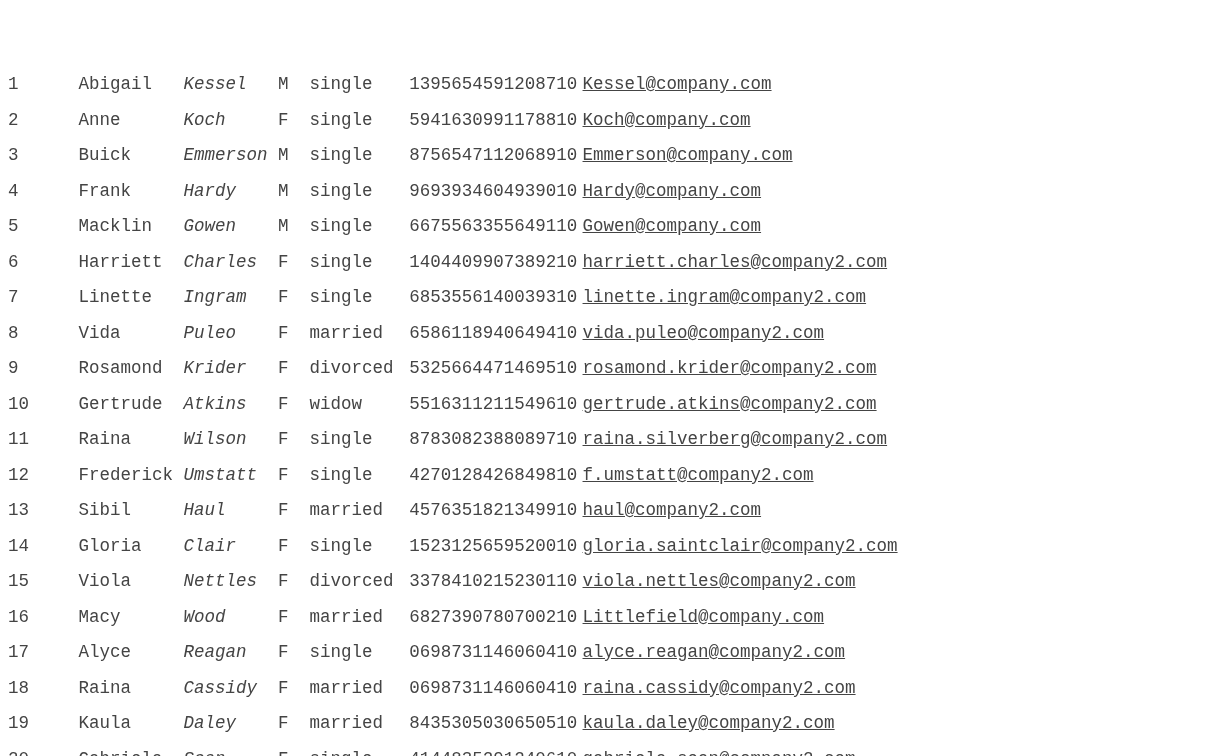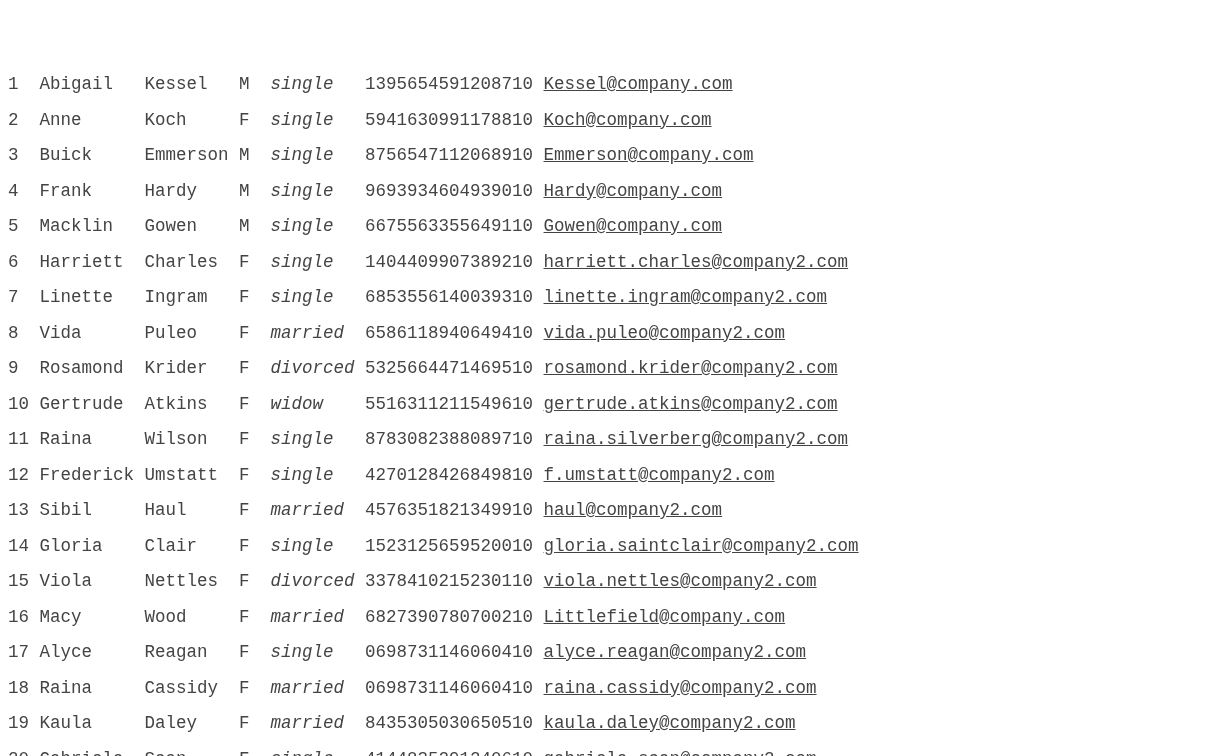--- a/index.html
+++ b/index.html
@@ -10,25 +10,25 @@
     font-size: 17.5px;
     color: #444444;
     line-height: 1.0;
     white-space: pre;
   }
   .row {
     display: flex;
     margin-bottom: 18px;
   }
   .c-idx    { width: 3ch;  }
-  .c-first  { width: 10ch; }
-  .c-last   { width: 9ch;  }
+  .c-first  { width: 10ch; margin-left: 39px; }
+  .c-last   { width: 9ch; font-style: italic;  }
   .c-sex    { width: 3ch;  }
-  .c-status { width: 9ch; font-style: italic;  }
-  .c-number { width: 17ch; }
+  .c-status { width: 9ch;  }
+  .c-number { width: 17ch; text-align: center; }
   .c-email  { flex: 1; text-decoration: underline; }
 </style>
 </head>
 <body>
 
 
 
 <div id="container"><div class="row"><span class="c-idx">1</span><span class="c-first">Abigail</span><span class="c-last">Kessel</span><span class="c-sex">M</span><span class="c-status">single</span><span class="c-number">1395654591208710</span><span class="c-email">Kessel@company.com</span></div><div class="row"><span class="c-idx">2</span><span class="c-first">Anne</span><span class="c-last">Koch</span><span class="c-sex">F</span><span class="c-status">single</span><span class="c-number">5941630991178810</span><span class="c-email">Koch@company.com</span></div><div class="row"><span class="c-idx">3</span><span class="c-first">Buick</span><span class="c-last">Emmerson</span><span class="c-sex">M</span><span class="c-status">single</span><span class="c-number">8756547112068910</span><span class="c-email">Emmerson@company.com</span></div><div class="row"><span class="c-idx">4</span><span class="c-first">Frank</span><span class="c-last">Hardy</span><span class="c-sex">M</span><span class="c-status">single</span><span class="c-number">9693934604939010</span><span class="c-email">Hardy@company.com</span></div><div class="row"><span class="c-idx">5</span><span class="c-first">Macklin</span><span class="c-last">Gowen</span><span class="c-sex">M</span><span class="c-status">single</span><span class="c-number">6675563355649110</span><span class="c-email">Gowen@company.com</span></div><div class="row"><span class="c-idx">6</span><span class="c-first">Harriett</span><span class="c-last">Charles</span><span class="c-sex">F</span><span class="c-status">single</span><span class="c-number">1404409907389210</span><span class="c-email">harriett.charles@company2.com</span></div><div class="row"><span class="c-idx">7</span><span class="c-first">Linette</span><span class="c-last">Ingram</span><span class="c-sex">F</span><span class="c-status">single</span><span class="c-number">6853556140039310</span><span class="c-email">linette.ingram@company2.com</span></div><div class="row"><span class="c-idx">8</span><span class="c-first">Vida</span><span class="c-last">Puleo</span><span class="c-sex">F</span><span class="c-status">married</span><span class="c-number">6586118940649410</span><span class="c-email">vida.puleo@company2.com</span></div><div class="row"><span class="c-idx">9</span><span class="c-first">Rosamond</span><span class="c-last">Krider</span><span class="c-sex">F</span><span class="c-status">divorced</span><span class="c-number">5325664471469510</span><span class="c-email">rosamond.krider@company2.com</span></div><div class="row"><span class="c-idx">10</span><span class="c-first">Gertrude</span><span class="c-last">Atkins</span><span class="c-sex">F</span><span class="c-status">widow</span><span class="c-number">5516311211549610</span><span class="c-email">gertrude.atkins@company2.com</span></div><div class="row"><span class="c-idx">11</span><span class="c-first">Raina</span><span class="c-last">Wilson</span><span class="c-sex">F</span><span class="c-status">single</span><span class="c-number">8783082388089710</span><span class="c-email">raina.silverberg@company2.com</span></div><div class="row"><span class="c-idx">12</span><span class="c-first">Frederick</span><span class="c-last">Umstatt</span><span class="c-sex">F</span><span class="c-status">single</span><span class="c-number">4270128426849810</span><span class="c-email">f.umstatt@company2.com</span></div><div class="row"><span class="c-idx">13</span><span class="c-first">Sibil</span><span class="c-last">Haul</span><span class="c-sex">F</span><span class="c-status">married</span><span class="c-number">4576351821349910</span><span class="c-email">haul@company2.com</span></div><div class="row"><span class="c-idx">14</span><span class="c-first">Gloria</span><span class="c-last">Clair</span><span class="c-sex">F</span><span class="c-status">single</span><span class="c-number">1523125659520010</span><span class="c-email">gloria.saintclair@company2.com</span></div><div class="row"><span class="c-idx">15</span><span class="c-first">Viola</span><span class="c-last">Nettles</span><span class="c-sex">F</span><span class="c-status">divorced</span><span class="c-number">3378410215230110</span><span class="c-email">viola.nettles@company2.com</span></div><div class="row"><span class="c-idx">16</span><span class="c-first">Macy</span><span class="c-last">Wood</span><span class="c-sex">F</span><span class="c-status">married</span><span class="c-number">6827390780700210</span><span class="c-email">Littlefield@company.com</span></div><div class="row"><span class="c-idx">17</span><span class="c-first">Alyce</span><span class="c-last">Reagan</span><span class="c-sex">F</span><span class="c-status">single</span><span class="c-number">0698731146060410</span><span class="c-email">alyce.reagan@company2.com</span></div><div class="row"><span class="c-idx">18</span><span class="c-first">Raina</span><span class="c-last">Cassidy</span><span class="c-sex">F</span><span class="c-status">married</span><span class="c-number">0698731146060410</span><span class="c-email">raina.cassidy@company2.com</span></div><div class="row"><span class="c-idx">19</span><span class="c-first">Kaula</span><span class="c-last">Daley</span><span class="c-sex">F</span><span class="c-status">married</span><span class="c-number">8435305030650510</span><span class="c-email">kaula.daley@company2.com</span></div><div class="row"><span class="c-idx">20</span><span class="c-first">Gabriela</span><span class="c-last">Sean</span><span class="c-sex">F</span><span class="c-status">single</span><span class="c-number">4144835291240610</span><span class="c-email">gabriela.sean@company2.com</span></div></div>
 
 

